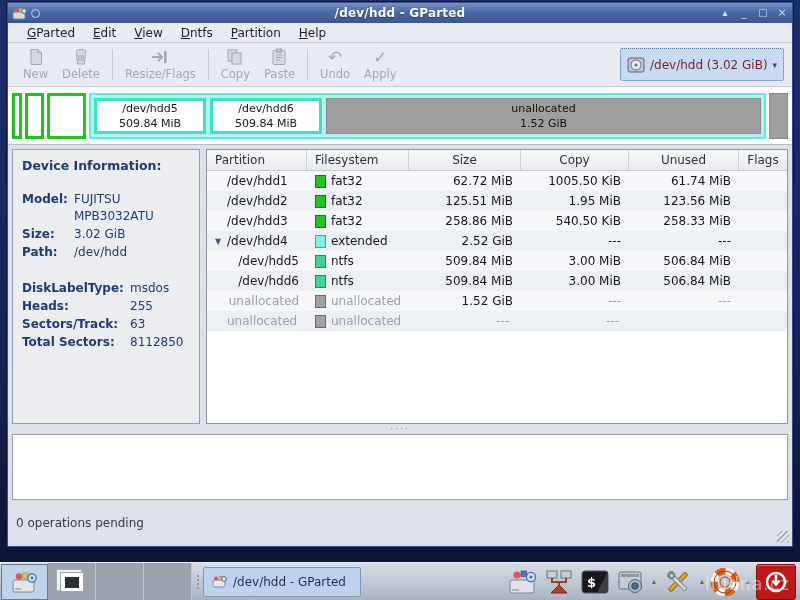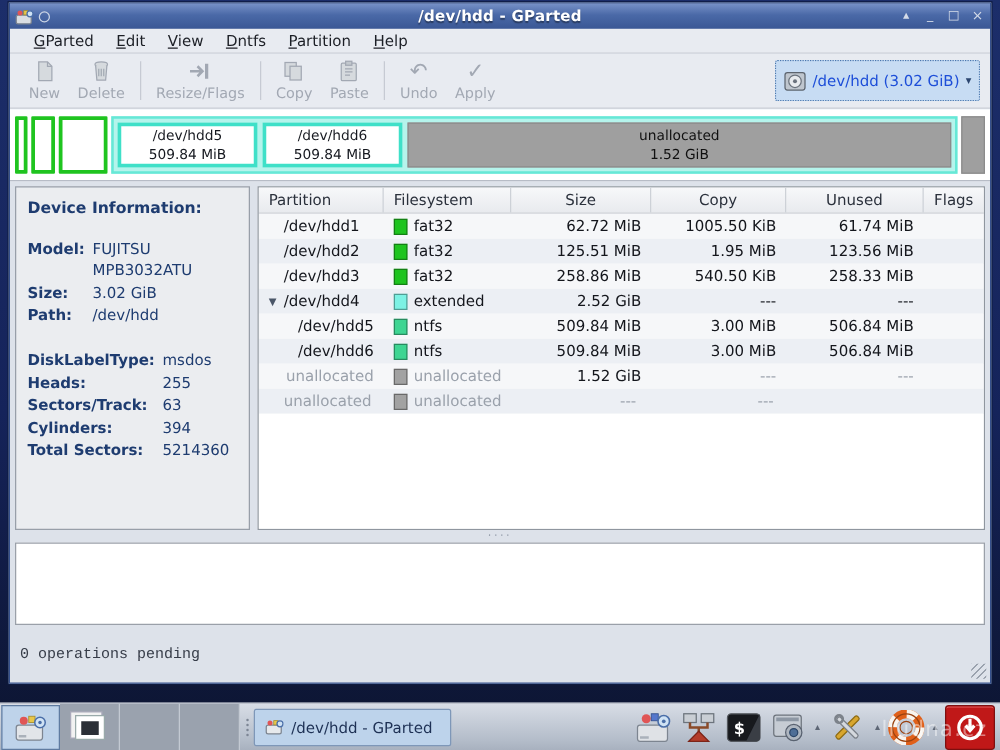--- a/index.html
+++ b/index.html
@@ -48,21 +48,21 @@
     display:flex; flex-direction:column; align-items:center; justify-content:center;
     padding:1px 7px; color:#a2a8b3; font-size:11.5px; gap:1px;
   }
   .tool-sep { width:1px; background:#c6cad3; margin:4px 5px; }
   .tool-glyph { font-size:17px; line-height:18px; color:#a2a8b3; }
   .device-combo {
     position:absolute; right:8px; top:5px; width:164px; height:33px;
     background:#c7dcf3; border:1px dotted #4a76ad; border-radius:2px;
     display:flex; align-items:center; gap:5px; padding:0 6px; cursor:default;
   }
-  .device-combo .label { color:#1d4ed8; font-size:12px; white-space:nowrap; }
+  .device-combo .label { color:#7f1d1d; font-size:12px; white-space:nowrap; }
   .combo-arrow { margin-left:auto; font-size:9px; color:#2c4670; }
   
   .pbar-wrap {
     flex:0 0 58px; background:#fff; border-bottom:1px solid #b7bcc6;
     border-top:1px solid #f4f7fb; padding:5px 4px; display:flex;
   }
   .pbar { flex:1; display:flex; align-items:stretch; gap:3px; }
   .pseg { border-radius:1px; }
   .pseg.fat { background:#fff; border:3px solid #1fc41f; }
   .p1 { width:10px; } .p2 { width:19px; } .p3 { width:39px; }
@@ -116,21 +116,21 @@
   .c-flag { flex:1; }
   .th.c-size, .th.c-used, .th.c-unus, .th.c-flag { justify-content:center; }
   .expander { font-size:8px; color:#4a5668; width:12px; flex:0 0 12px; }
   .ind { display:inline-block; }
   .ind1 { width:12px; } .ind2 { width:26px; }
   .fswatch { width:11px; height:13px; margin-right:5px; border:1px solid rgba(0,0,0,.35); flex:0 0 11px; }
   .tbody-fill { flex:1; background:#fff; }
   
   .vsplit { flex:0 0 8px; display:flex; align-items:center; justify-content:center; color:#8a93a2; font-size:9px; letter-spacing:2px; }
   .opspane { flex:0 0 66px; margin:0 4px; background:#fff; border:1px solid #9aa0a9; }
-  .statusbar { flex:0 0 23px; display:flex; align-items:flex-end; padding:16px 8px; color:#363c48; position:relative;font-family:Liberation Mono, monospace; }
+  .statusbar { flex:0 0 23px; display:flex; align-items:flex-end; padding:16px 8px; color:#363c48; position:relative; }
   .grip { position:absolute; right:3px; bottom:3px; width:12px; height:12px;
     background:repeating-linear-gradient(135deg, transparent 0 3px, #9aa2ae 3px 4px); }
   
   .taskbar {
     position:absolute; left:0; bottom:0; width:800px; height:38px;
     background:linear-gradient(#d8dde6, #b3bcc9 80%, #a8b1bf);
     border-top:1px solid #e9edf3; display:flex; align-items:center;
   }
   .launcher {
     width:47px; height:36px; margin-left:1px; background:#bed3ea;
@@ -311,26 +311,22 @@
         </div>
       <div class="di-row g2">
           <span class="lab">Heads:</span>
           <span>255</span>
         </div>
       <div class="di-row g2">
           <span class="lab">Sectors/Track:</span>
           <span>63</span>
         </div>
       <div class="di-row g2">
-          <span class="lab">Cylinders:</span>
-          <span>394</span>
-        </div>
-      <div class="di-row g2">
           <span class="lab">Total Sectors:</span>
-          <span>5214360</span>
+          <span>8112850</span>
         </div>
     </div>
 
     <div class="ptable">
       <div class="thead">
         <div class="th c-part">Partition</div>
         <div class="th c-fs">Filesystem</div>
         <div class="th c-size">Size</div>
         <div class="th c-used">Copy</div>
         <div class="th c-unus">Unused</div>

